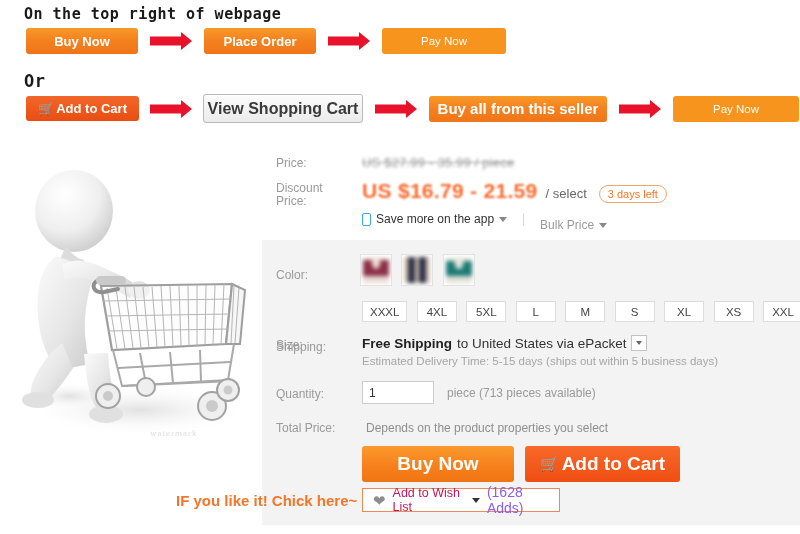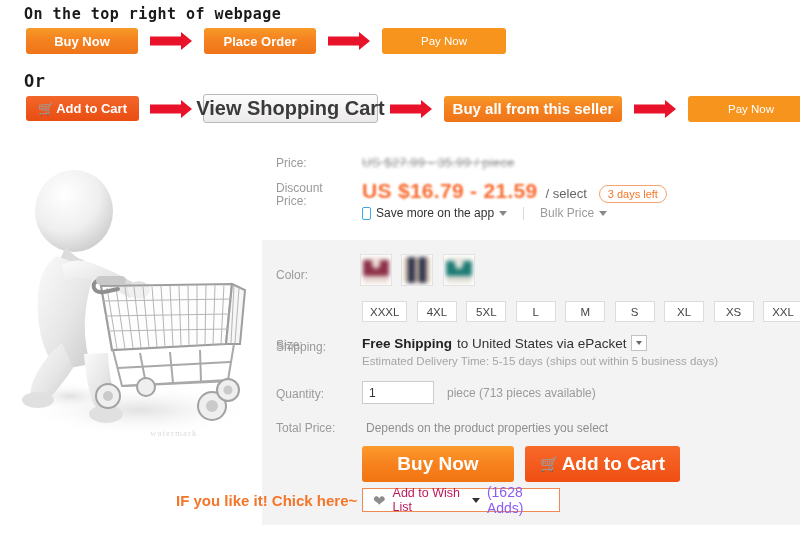--- a/index.html
+++ b/index.html
@@ -86,21 +86,21 @@
   .applink{color:#333;font-size:12px;display:inline-flex;align-items:center;}
   .phone-ic{
     display:inline-block;width:7px;height:11px;border:1.4px solid #3ba7e8;
     border-radius:2px;margin-right:5px;
   }
   .caret{
     display:inline-block;width:0;height:0;margin-left:5px;
     border-left:4px solid transparent;border-right:4px solid transparent;
     border-top:5px solid #888;
   }
-  .bulk{color:#9a9a9a;font-size:12px;display:inline-flex;align-items:center;}
+  .bulk{color:#9a9a9a;font-size:12px;display:inline-flex;align-items:center;margin-top:12px;}
   .vsep{display:inline-block;width:1px;height:13px;background:#d8d8d8;margin:0 16px;vertical-align:middle;}
 
   .swatch{
     display:inline-block;width:30px;height:30px;background:#fff;
     border:1px solid #e2e2e2;margin-right:5px;vertical-align:top;
     position:relative;overflow:hidden;
   }
   .swatch .inner{position:absolute;inset:2px;filter:blur(2.2px);}
 
   .sizebox{
@@ -187,21 +187,21 @@
     <div class="btn btn-red" style="width:113px;height:25px;font-size:13px;">
       <span class="cart-glyph">🛒</span>
       <span>Add to Cart</span>
     </div>
 
     <div class="arrow" style="width:42px;height:20px;margin:0 11px;">
       <div class="shaft" style="width:32px;"></div>
         <div class="head"></div>
     </div>
 
-    <div class="btn btn-grey" style="width:175px;height:29px;font-size:20px;">View Shopping Cart</div>
+    <div class="btn btn-grey" style="width:160px;height:29px;font-size:16px;">View Shopping Cart</div>
 
     <div class="arrow" style="width:42px;height:20px;margin:0 12px;">
       <div class="shaft" style="width:32px;"></div>
         <div class="head"></div>
     </div>
 
     <div class="btn btn-orange-a" style="width:178px;height:26px;font-size:15px;">Buy all from this seller</div>
 
     <div class="arrow" style="width:42px;height:20px;margin:0 12px;">
       <div class="shaft" style="width:32px;"></div>

